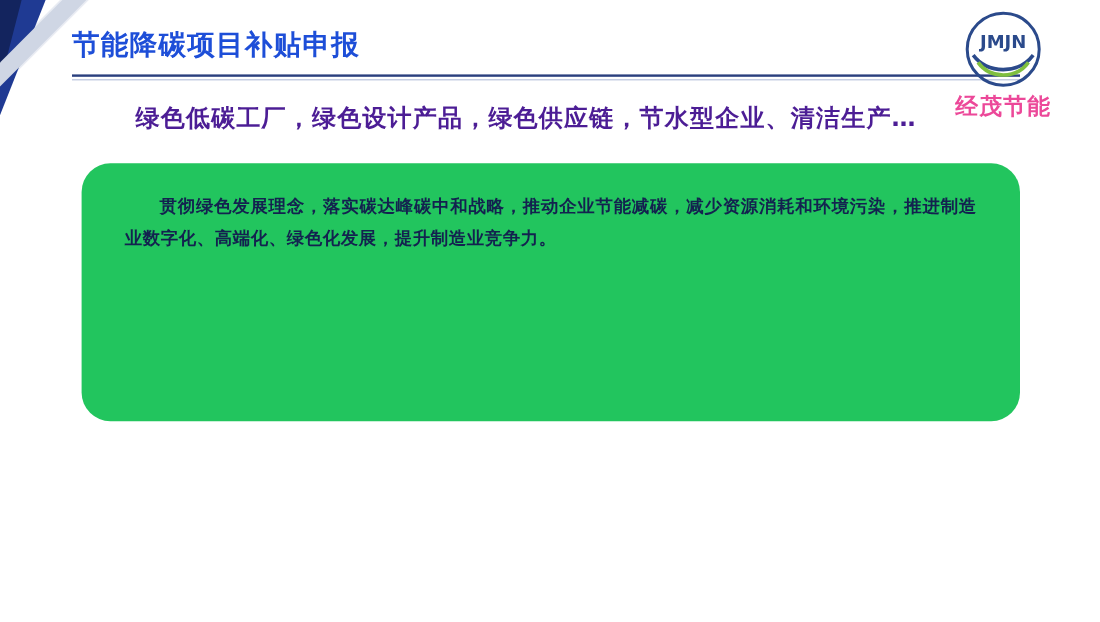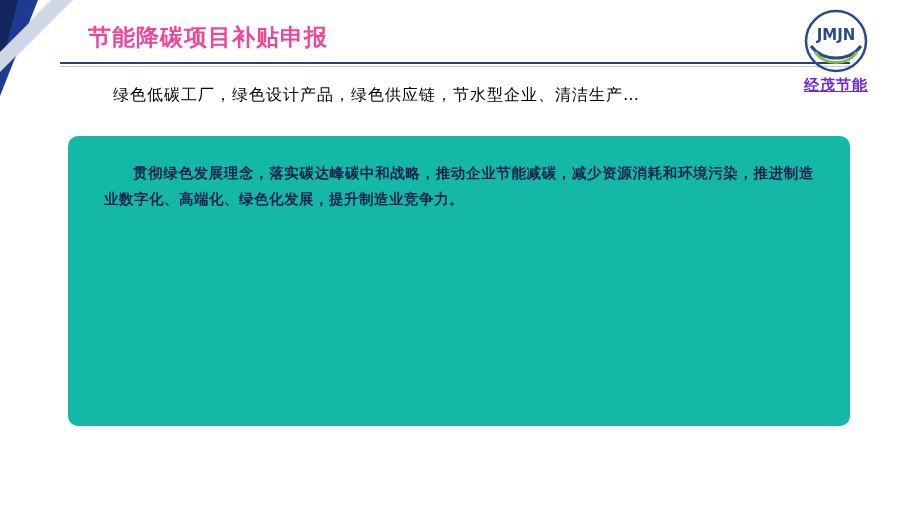--- a/index.html
+++ b/index.html
@@ -35,25 +35,25 @@
   
   .header {
     position: absolute;
     left: 0;
     top: 0;
     width: 917px;
     height: 72px;
   }
   .title {
     position: absolute;
-    left: 88px;
+    left: 60px;
     top: 22px;
     font-size: 23px;
     font-weight: bold;
-    color: #ec4899;
+    color: #1d4ed8;
     letter-spacing: 1px;
     white-space: nowrap;
     font-family: "DejaVu Sans", "Liberation Sans", sans-serif;
   }
   .header-rule {
     position: absolute;
     left: 60px;
     top: 62px;
     width: 790px;
     height: 2px;
@@ -79,50 +79,49 @@
   }
   .logo-mark {
     position: relative;
     width: 66px;
     height: 66px;
     margin: 0 auto;
     text-align: center;
   }
   .logo-text {
     margin-top: 2px;
-    font-size: 15px;
+    font-size: 19px;
     font-weight: bold;
-    color: #6d28d9;
+    color: #ec4899;
     letter-spacing: 1px;
     font-family: "DejaVu Sans", "Liberation Sans", sans-serif;
-    text-decoration: underline;
   }
 
   
   .subtitle {
     position: absolute;
     left: 113px;
     top: 85px;
     width: 700px;
-    font-size: 16px;
-    font-weight: normal;
-    color: #000000;
+    font-size: 20px;
+    font-weight: bold;
+    color: #4c1d95;
     letter-spacing: 1px;
     font-family: "DejaVu Sans", "Liberation Sans", sans-serif;
   }
 
   
   .card {
     position: absolute;
     left: 68px;
     top: 136px;
     width: 782px;
-    height: 290px;
-    background: #14b8a6;
-    border-radius: 10px;
+    height: 215px;
+    background: #22c55e;
+    border-radius: 24px;
   }
   .card-inner {
     padding: 24px 36px 10px 36px;
   }
   .para {
     font-size: 14.5px;
     line-height: 26px;
     color: #13224f;
     font-weight: bold;
     text-align: justify;

